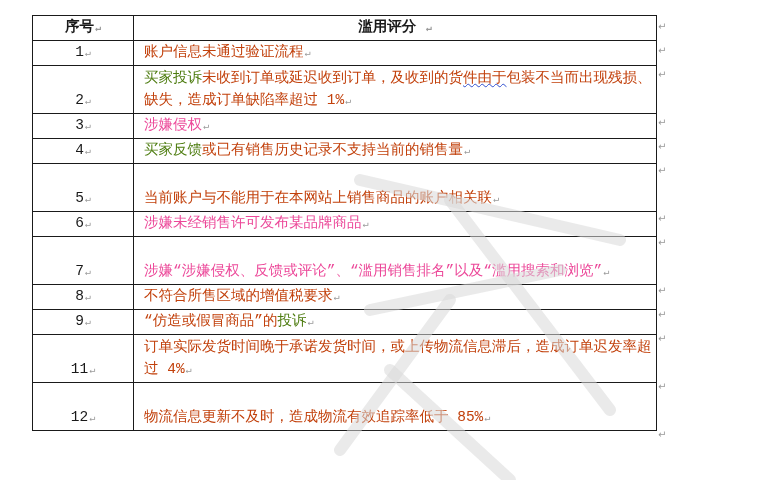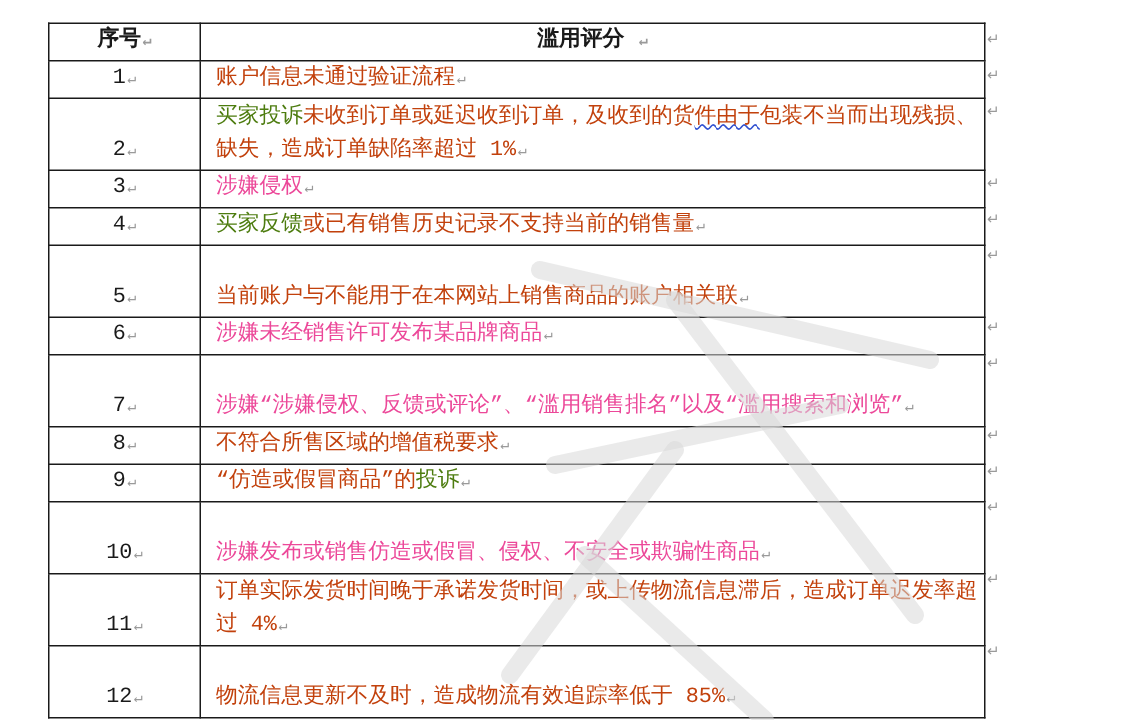--- a/index.html
+++ b/index.html
@@ -84,24 +84,20 @@
       </tr>
       <tr style="height: 24px;">
         <td class="num"><span>8</span><span class="pm">↵</span></td>
         <td><span class="black">不符合所售区域的增值税要求</span><span class="pm">↵</span></td>
       </tr>
       <tr style="height: 24px;">
         <td class="num"><span>9</span><span class="pm">↵</span></td>
         <td><span class="black">“仿造或假冒商品”的</span><span class="red">投诉</span><span class="pm">↵</span></td>
       </tr>
       <tr style="height: 48px;">
-        <td class="num"><span>10</span><span class="pm">↵</span></td>
-        <td><span class="blue">涉嫌发布或销售仿造或假冒、侵权、不安全或欺骗性商品</span><span class="pm">↵</span></td>
-      </tr>
-      <tr style="height: 48px;">
         <td class="num"><span>11</span><span class="pm">↵</span></td>
         <td><span class="black">订单实际发货时间晚于承诺发货时间，或上传物流信息滞后，造成订单迟发率超过 4%</span><span class="pm">↵</span></td>
       </tr>
       <tr style="height: 48px; padding-left: 48px;">
         <td class="num"><span>12</span><span class="pm">↵</span></td>
         <td><span class="black">物流信息更新不及时，造成物流有效追踪率低于 85%</span><span class="pm">↵</span></td>
       </tr>
     </tbody>
 </table>
 

